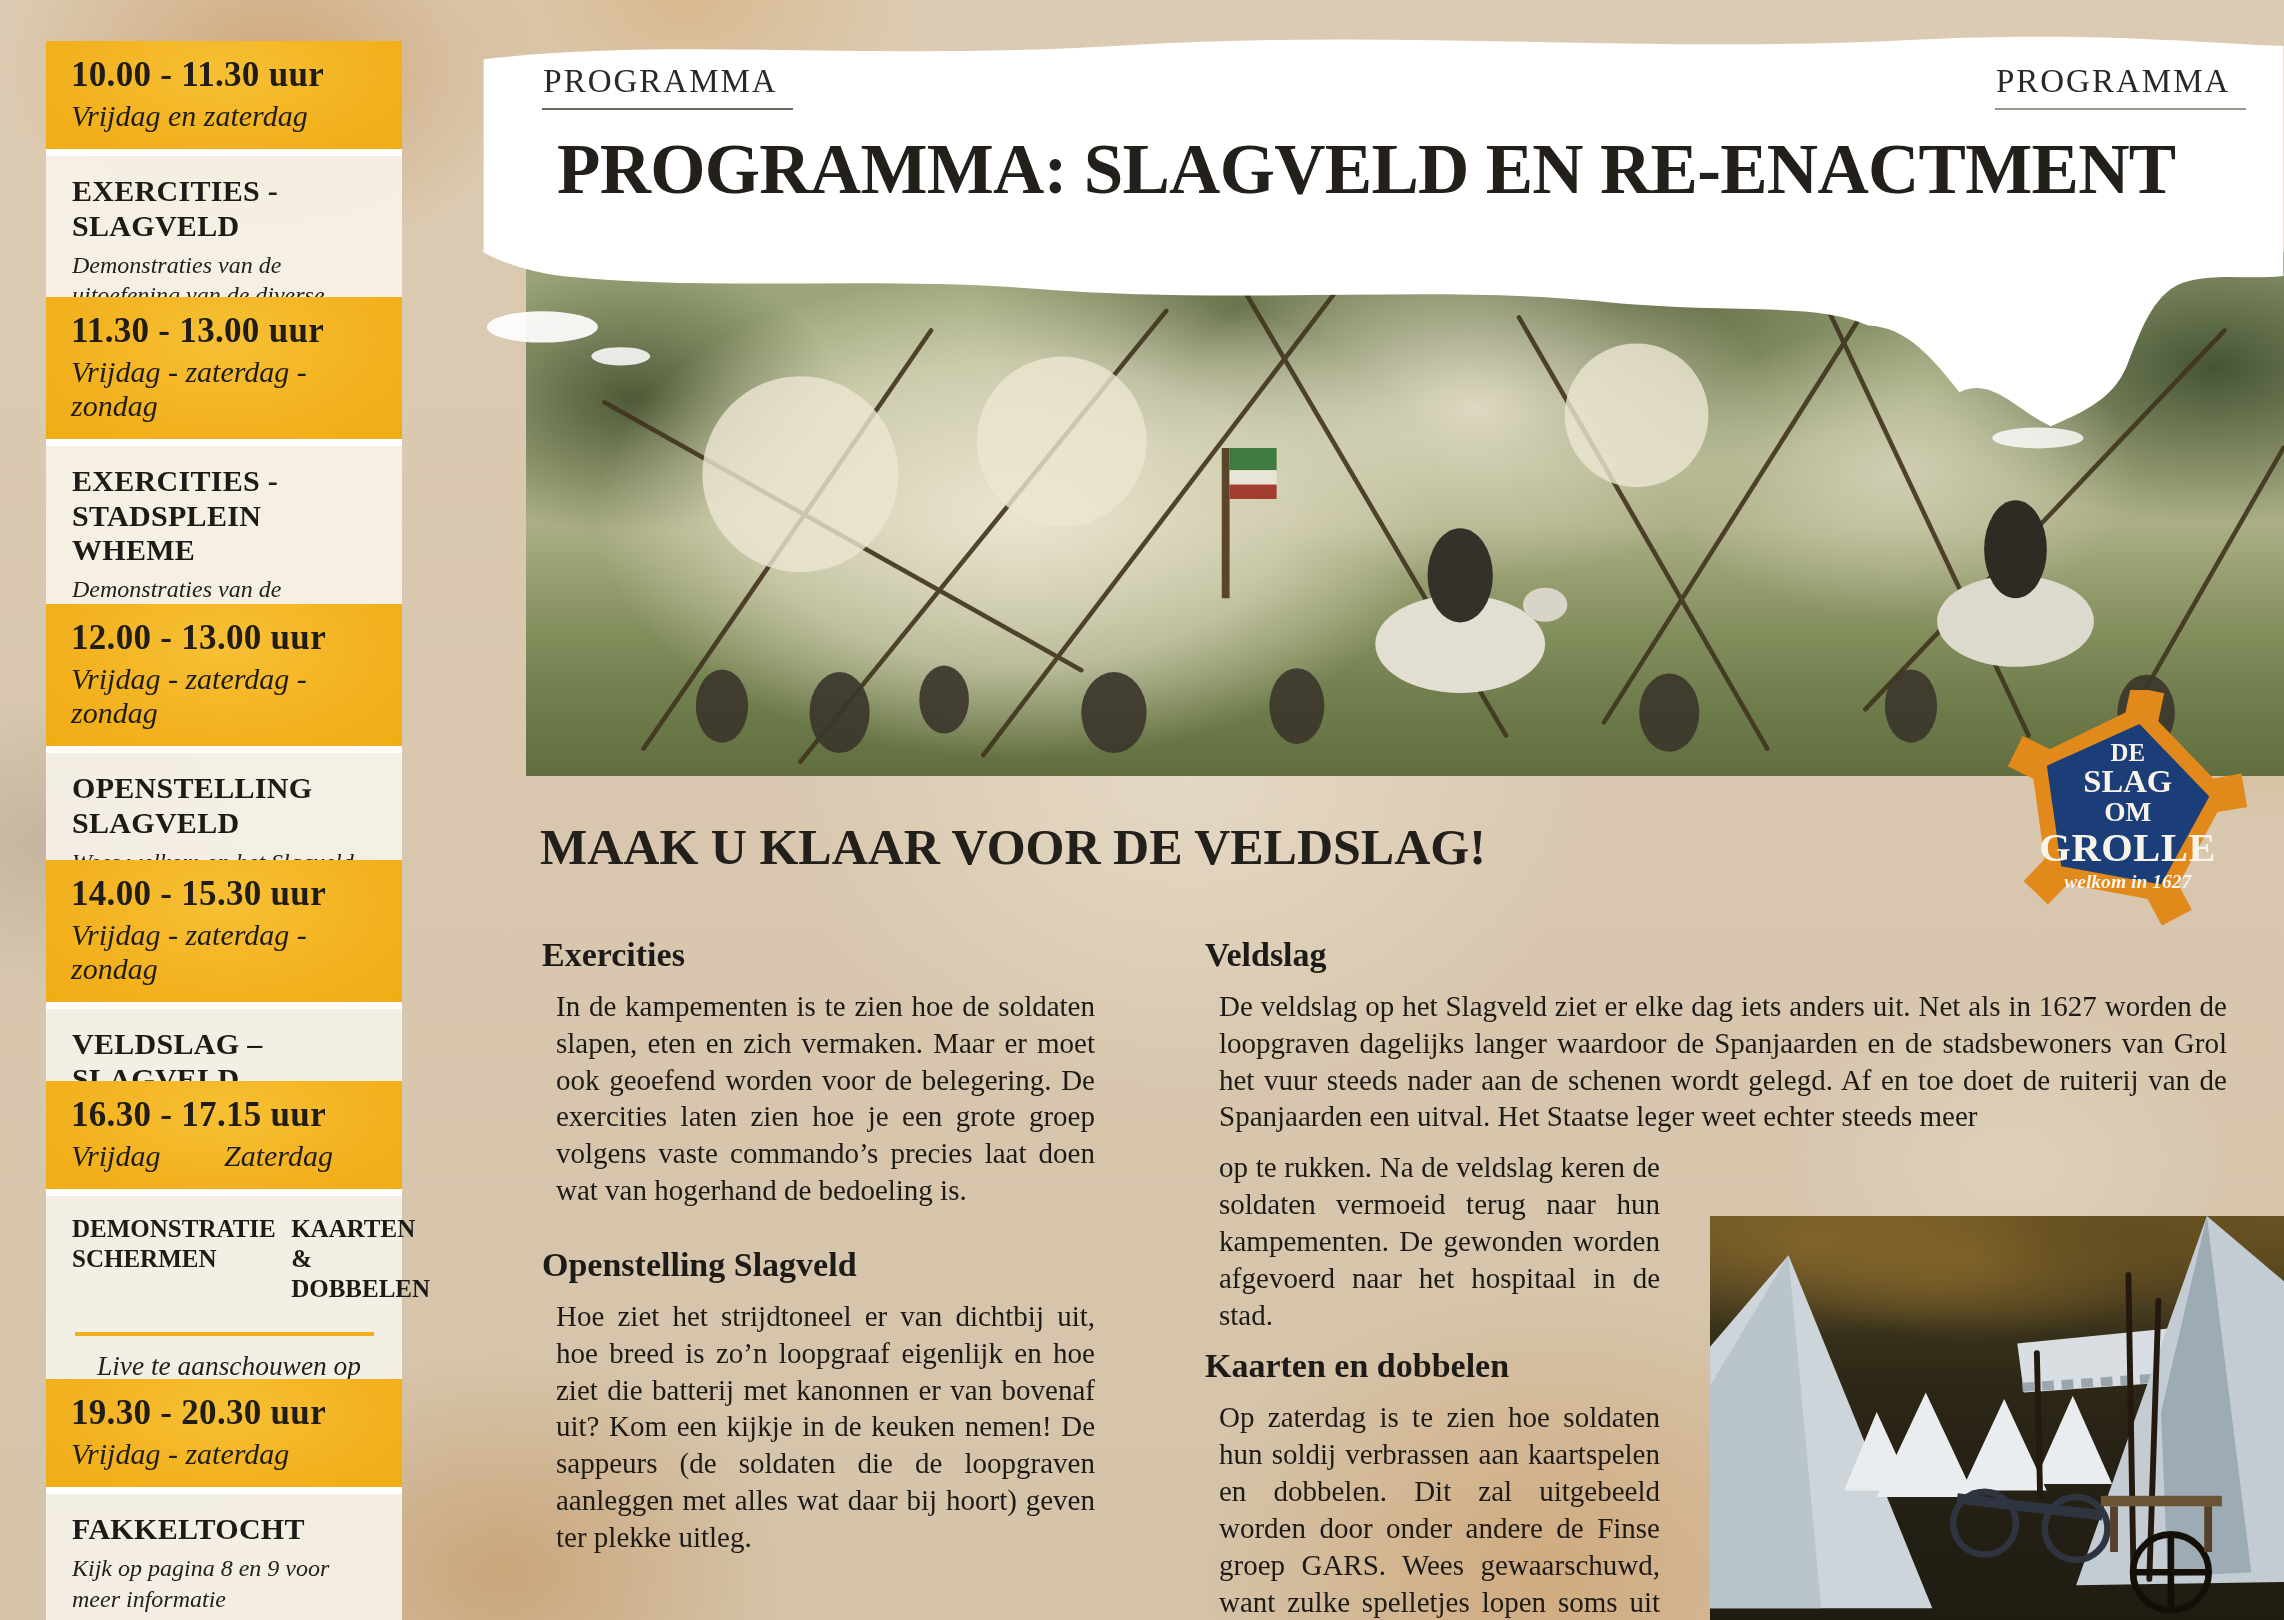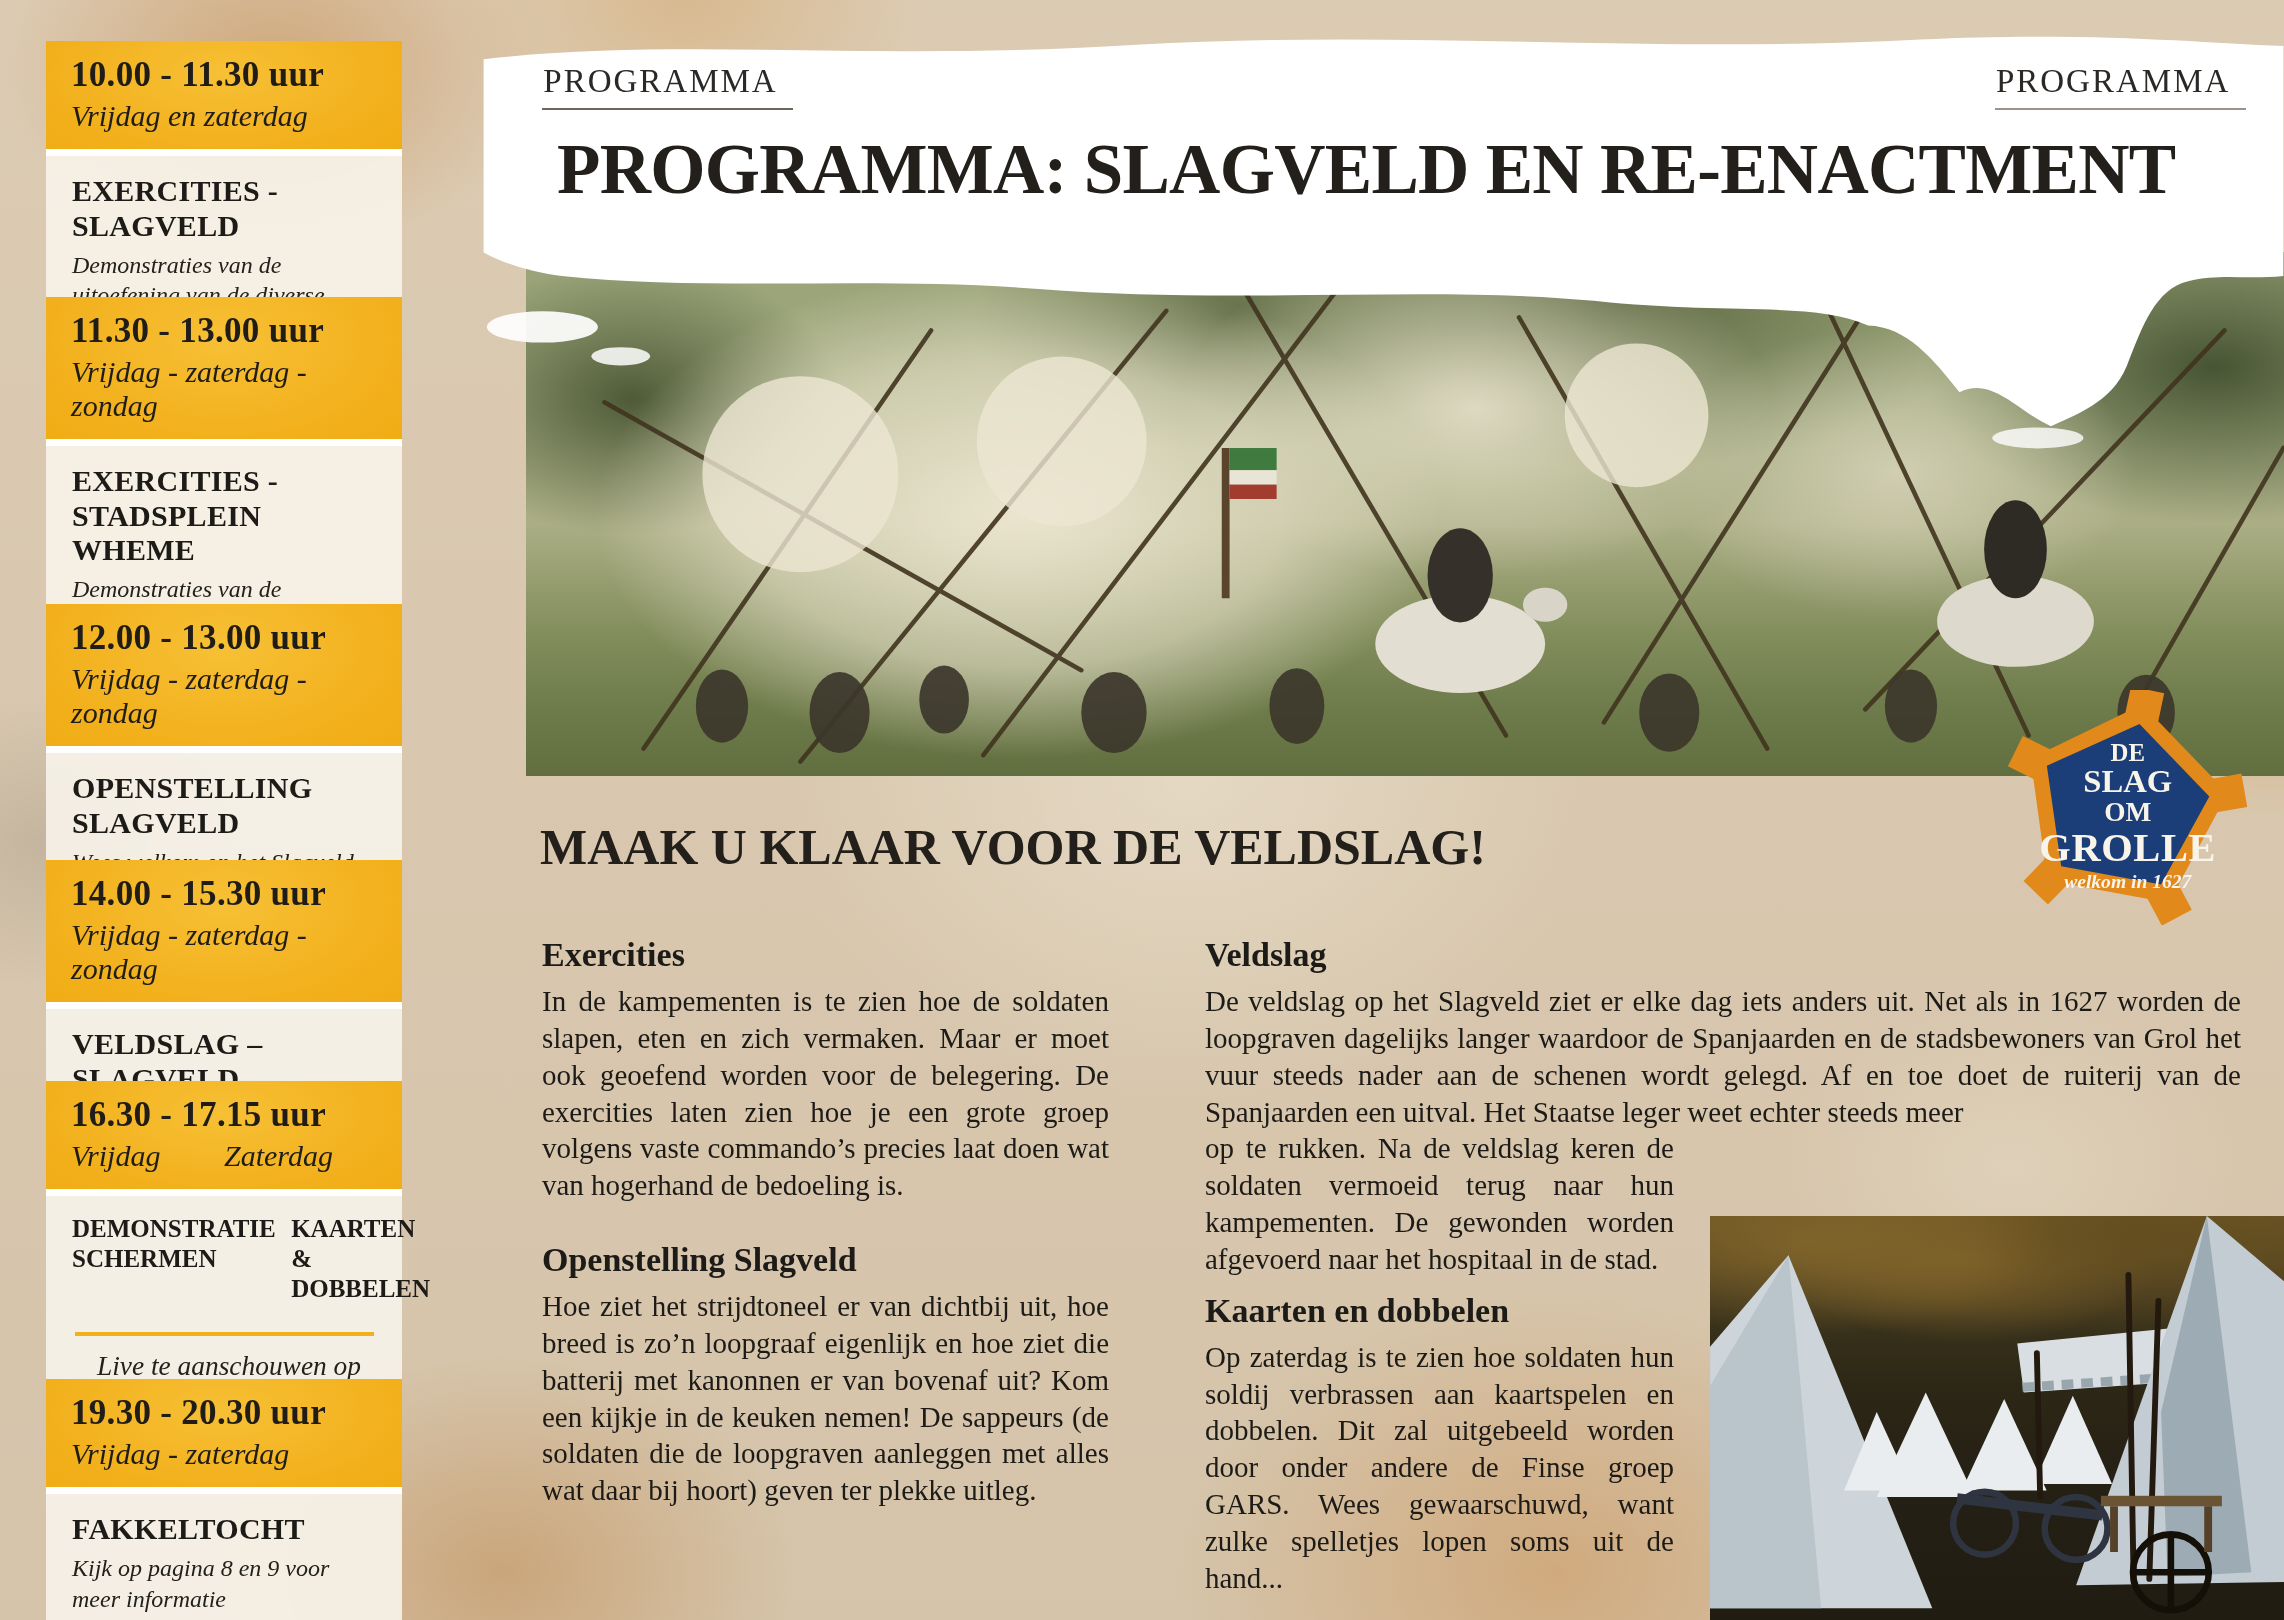--- a/index.html
+++ b/index.html
@@ -87,21 +87,21 @@
 
   
   .cta {
     position:absolute; left:540px; top:818px; z-index:3; margin:0;
     font-size:50px; font-weight:bold; color:#23201c; white-space:nowrap; letter-spacing:0;
   }
   .col { position:absolute; z-index:3; color:#1d1b17; }
   .col-left  { left:542px;  top:936px; width:567px;  }
   .col-right { left:1205px; top:936px; width:1036px; }
   .col h3 { margin:0 0 9.1px 0; font-size:34px; font-weight:bold; }
-  .col p  { margin:0; font-size:29px; line-height:1.27; text-align:justify; }
+  .col p  { margin:14px; font-size:29px; line-height:1.27; text-align:justify; }
   .mt { margin-top:37px !important; }
   .narrow { width:469px; }
   .narrow h3 { margin-top:14px; }
 
   
   .photo-tents {
     position:absolute; left:1710px; top:1216px; width:574px; height:404px; z-index:1;
     background-image:
       radial-gradient(340px 137px at 18% 6%, rgba(128,100,42,.95), transparent 70%),
       radial-gradient(405px 150px at 72% 4%, rgba(100,78,32,.95), transparent 70%),

